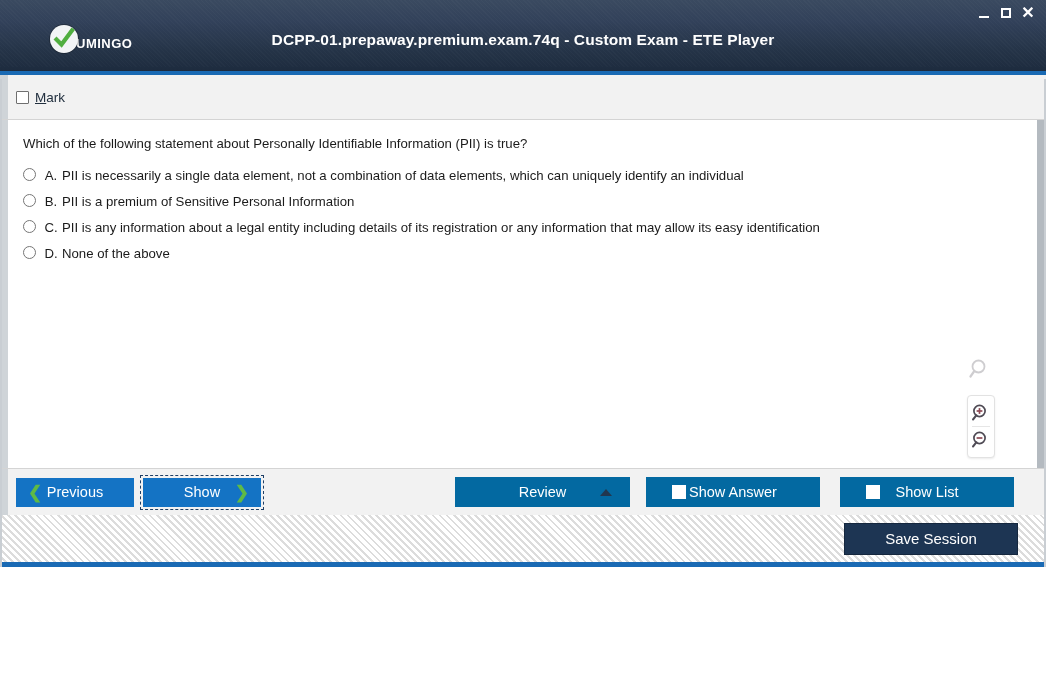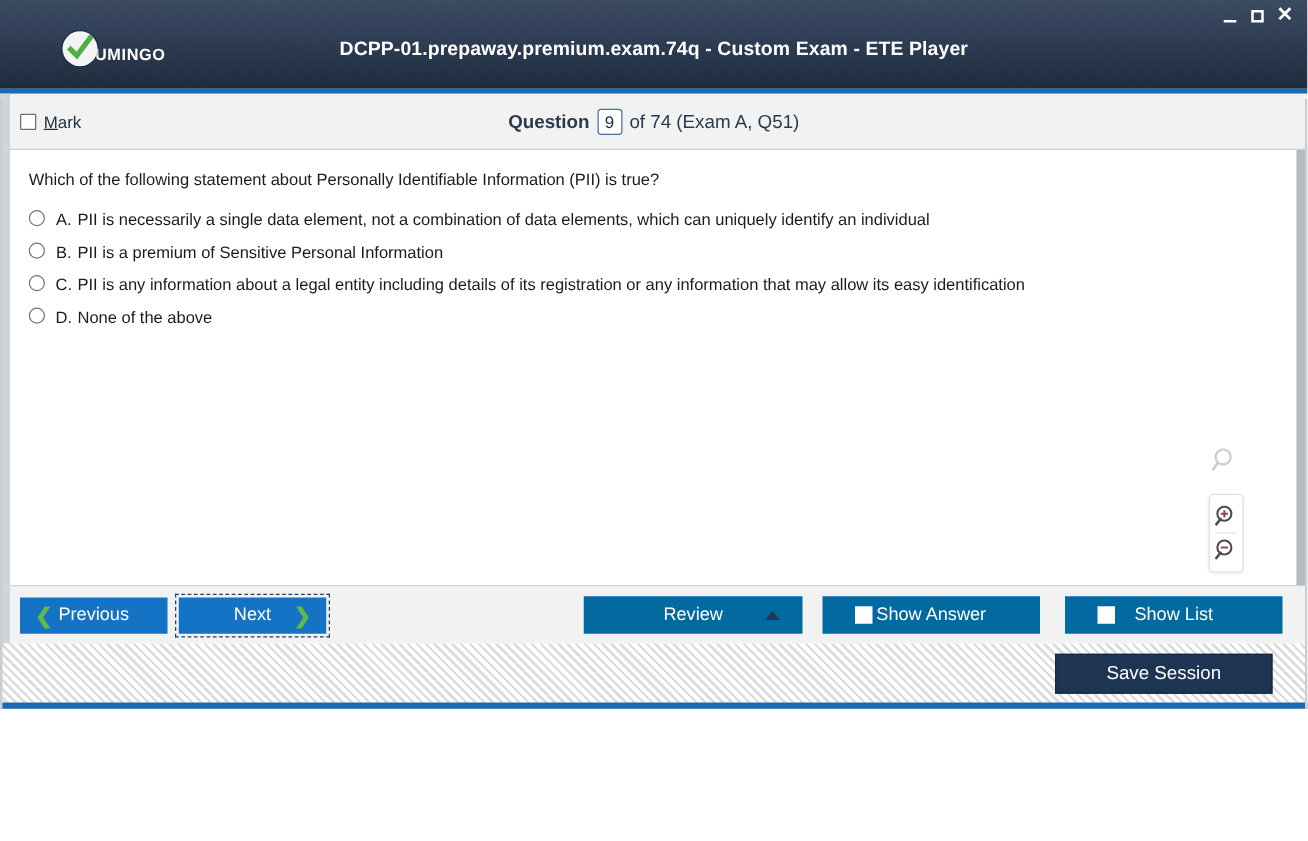--- a/index.html
+++ b/index.html
@@ -297,21 +297,21 @@
   .btn-review { width: 175px; margin-left: auto; }
   .btn-review .tri {
     position: absolute;
     right: 18px;
     width: 0; height: 0;
     border-left: 6px solid transparent;
     border-right: 6px solid transparent;
     border-bottom: 7px solid #22374f;
   }
   .btn-show-answer { width: 174px; margin-left: 16px; }
-  .btn-show-list { width: 174px; margin-left: 20px; margin-right: 20px; }
+  .btn-show-list { width: 174px; margin-left: 20px; margin-right: 32px; }
   .sq-icon {
     position: absolute;
     left: 26px;
     width: 14px; height: 14px;
     background: #ffffff;
   }
   .sq-icon.dotted { background: #fff; }
 
   
   .footer {
@@ -382,25 +382,20 @@
         </div>
     </div>
   </div>
 
   <div class="qheader">
     <div class="mark-wrap">
       <span class="checkbox"></span>
       <span class="mark-label"><u>M</u><span>ark</span></span>
     </div>
 
-    <div class="qcounter">
-      <span class="lbl">Question</span>
-      <span class="qnum-box">9</span>
-      <span class="qrest">of 74 (Exam A, Q51)</span>
-    </div>
   </div>
 
   <div class="content-outer">
     <div class="content-left-rail"></div>
 
     <div class="content">
       <div class="question-text">Which of the following statement about Personally Identifiable Information (PII) is true?</div>
 
       <div class="choice">
         <span class="radio"></span>
@@ -456,21 +451,21 @@
     <div class="content-right-rail"></div>
   </div>
 
   <div class="navbar">
     <button class="btn btn-blue btn-prev">
       <span class="chev">❮</span>
       <span>Previous</span>
     </button>
 
     <button class="btn btn-blue btn-next">
-      <span>Next</span>
+      <span>Show</span>
       <span class="chev">❯</span>
     </button>
 
     <button class="btn btn-orange btn-review">
       <span>Review</span>
       <span class="tri"></span>
     </button>
 
     <button class="btn btn-orange btn-show-answer">
       <span class="sq-icon"></span>

